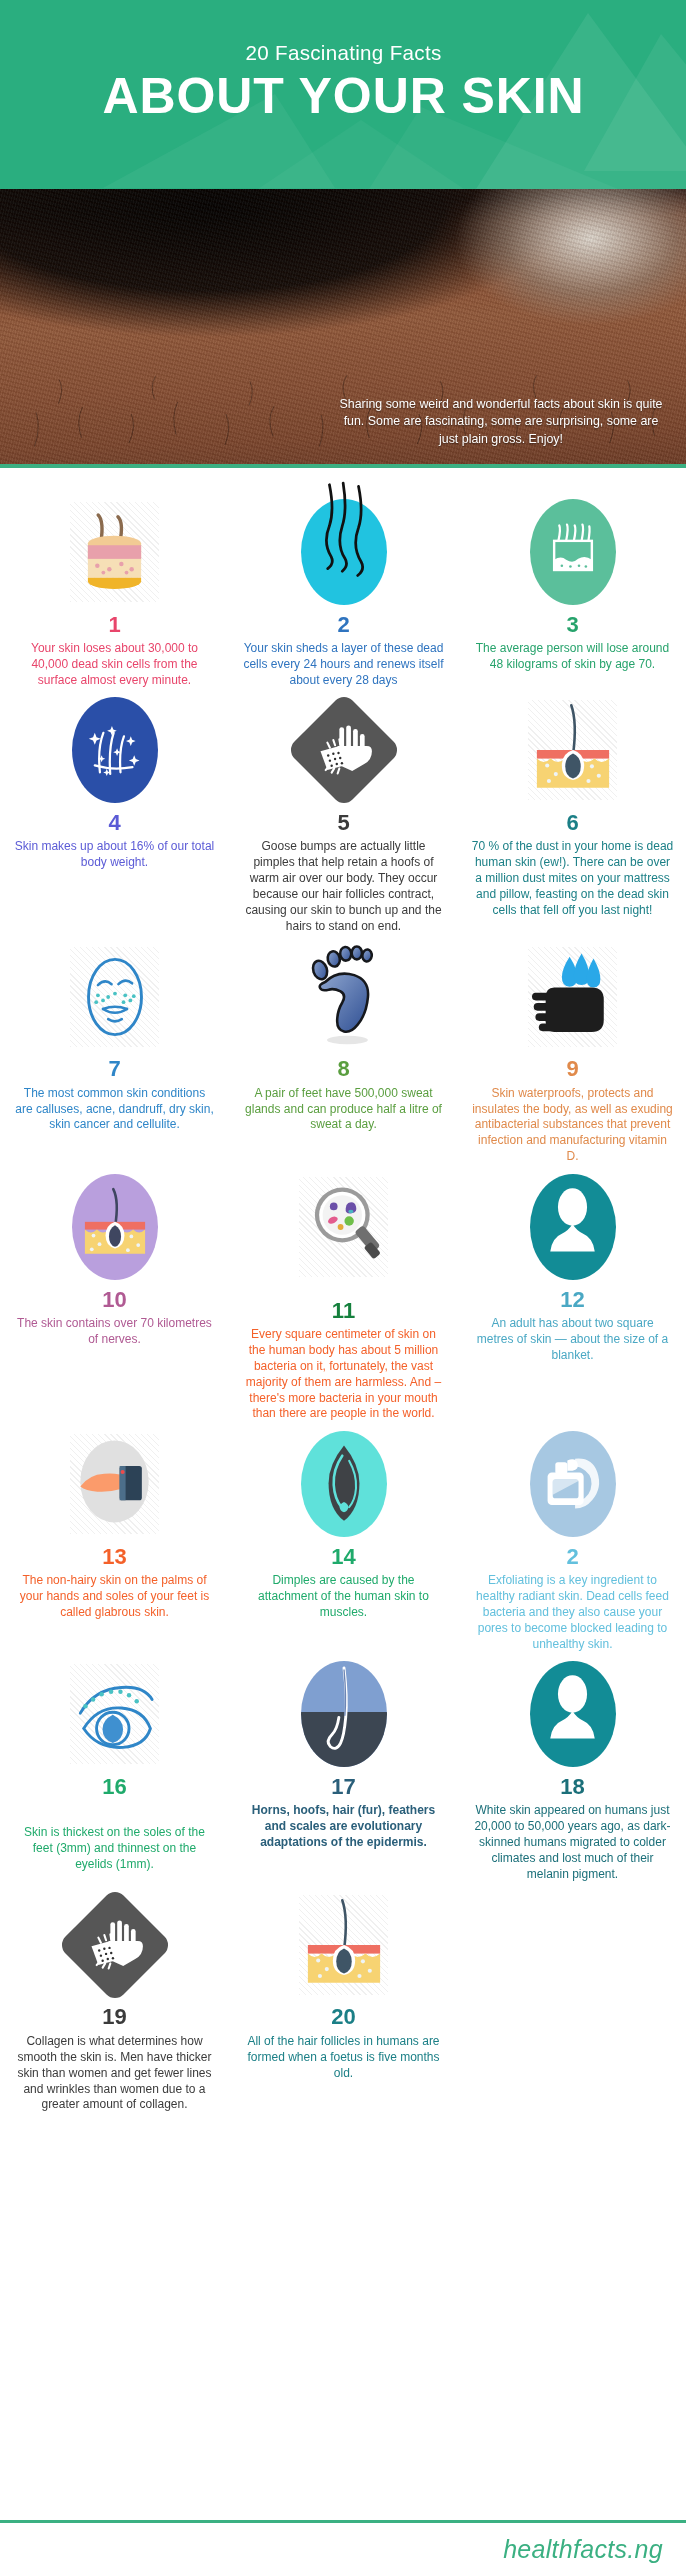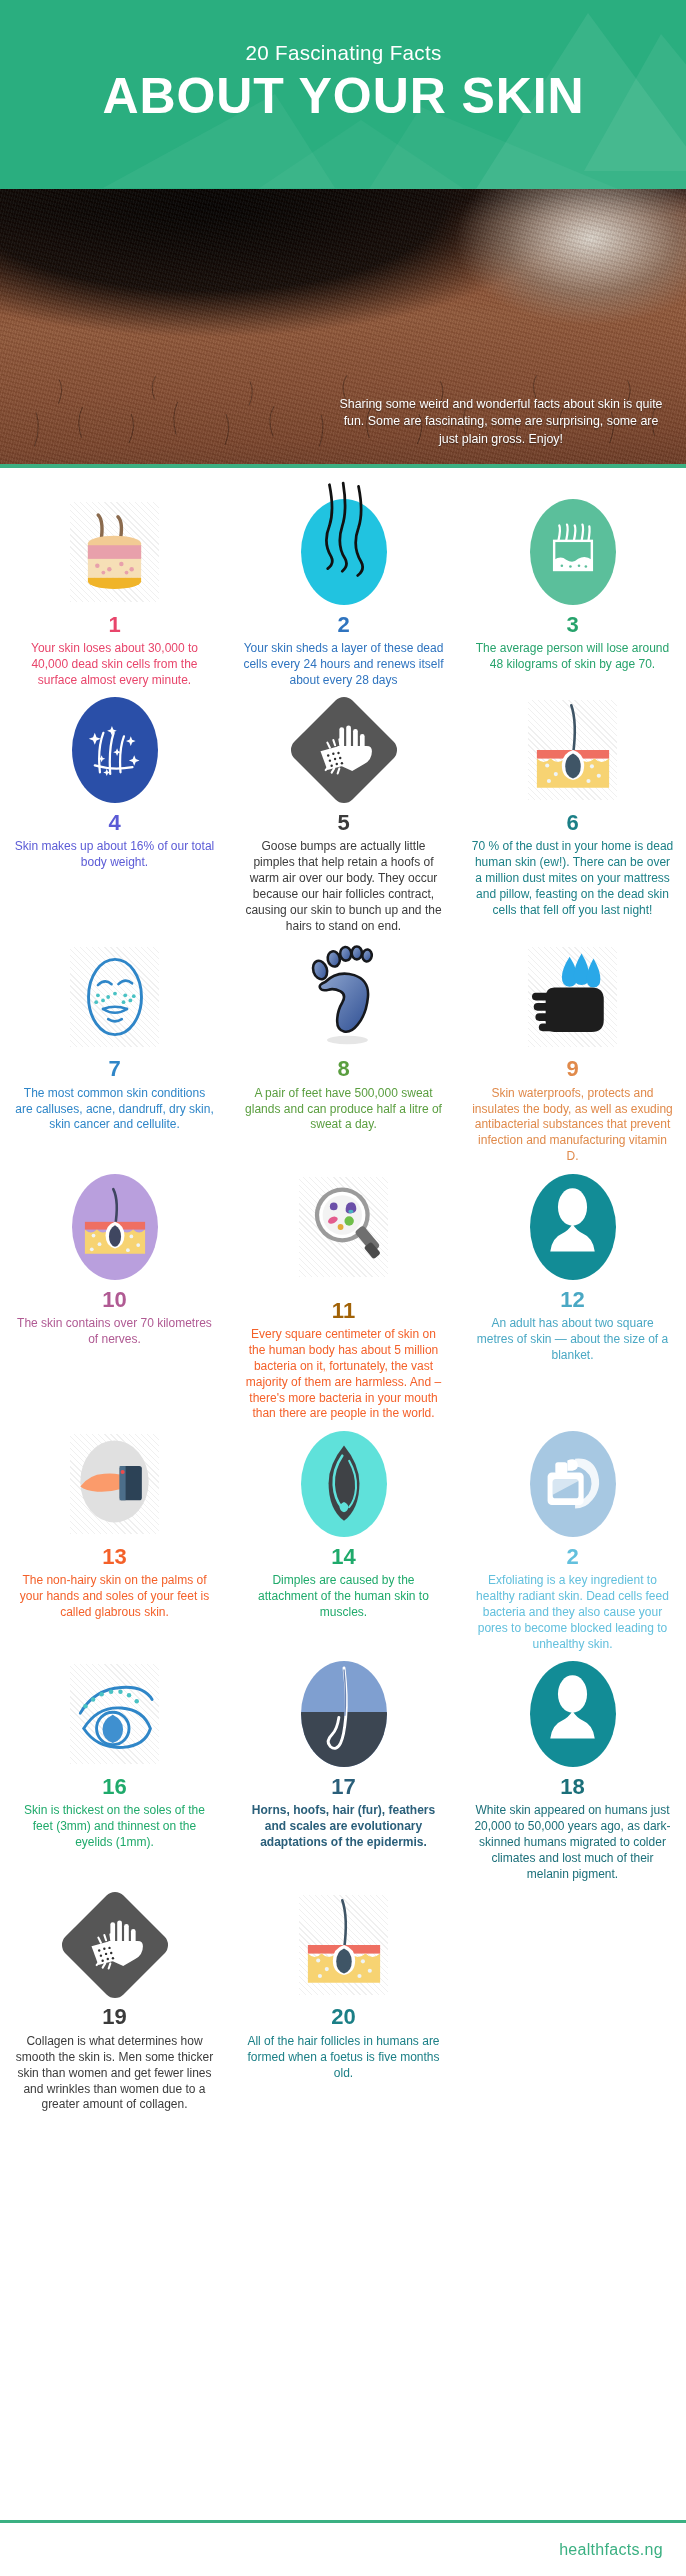--- a/index.html
+++ b/index.html
@@ -101,21 +101,21 @@
     width:82px; height:82px; border-radius:12px; transform:rotate(45deg);
     display:flex; align-items:center; justify-content:center;
     background:#565656;
   }
   .diamond > svg { transform:rotate(-45deg); }
 
   
   .footer { position:absolute; left:0; bottom:0; width:687px; }
   .footer-rule { width:687px; height:2.6px; background:#3bb082; }
   .footer-inner { height:53px; display:flex; align-items:center; justify-content:flex-end; padding-right:24px; }
-  .brand { color:#3bb082; font-size:16px; letter-spacing:0.3px; }
+  .brand { color:#3bb082; font-size:25px; letter-spacing:0.3px;font-style:italic; }
 </style>
 </head>
 <body>
 
 <div class="header" style="background: rgb(42, 174, 127);">
   <div class="poly p1"></div>
   <div class="poly p2"></div>
   <div class="poly p3"></div>
   <div class="poly p4"></div>
   <div class="poly p5"></div>
@@ -428,21 +428,21 @@
               <ellipse cx="37" cy="48" rx="6" ry="3.6" fill="#e35c8e" transform="rotate(-25 37 48)"></ellipse>
               <circle cx="56" cy="49" r="5.5" fill="#6fbf49"></circle>
               <circle cx="46" cy="56" r="3.4" fill="#e3a93a"></circle>
               <ellipse cx="58" cy="38" rx="3" ry="2" fill="#49b8c4"></ellipse>
             </g>
             <rect x="62" y="62" width="13" height="32" rx="4" fill="#6f6f6f" transform="rotate(-40 62 62)"></rect>
             <rect x="73" y="80" width="11" height="18" rx="3" fill="#4a4a4a" transform="rotate(-40 73 80)"></rect>
           </svg>
         </div>
       </div>
-      <div class="num" style="color: #a16207; margin-top: 16px;">11</div>
+      <div class="num" style="color: #15803d; margin-top: 16px;">11</div>
       <div class="txt" style="color: rgb(244, 97, 42);">Every square centimeter of skin on the human body has about 5 million bacteria on it, fortunately, the vast majority of them are harmless. And – there's more bacteria in your mouth than there are people in the world.</div>
     </div>
 
     <div class="cell">
       <div class="icon-wrap">
         <div class="blob" style="background:#128c96">
           <svg width="57" height="89" viewBox="0 0 66 104">
             <ellipse cx="33" cy="28" rx="17" ry="22" fill="#fff"></ellipse>
             <path d="M33 48 q-5 8 -12 11 q-12 5 -14 21 h52 q-2 -16 -14 -21 q-7 -3 -12 -11 z" fill="#fff"></path>
           </svg>
@@ -520,21 +520,21 @@
               <circle cx="37" cy="32" r="2.6"></circle>
                 <circle cx="48" cy="29" r="2.6"></circle>
               <circle cx="59" cy="29" r="2.6"></circle>
                 <circle cx="69" cy="33" r="2.6"></circle>
               <circle cx="78" cy="40" r="2.6"></circle>
             </g>
           </svg>
         </div>
       </div>
       <div class="num" style="color: rgb(31, 170, 107);">16</div>
-      <div class="txt" style="color: rgb(31, 170, 107);">Skin is thickest on the soles of the feet (3mm) and thinnest on the eyelids (1mm).</div>
+      <div class="txt" style="color: rgb(31, 170, 107); margin-top: 22px;">Skin is thickest on the soles of the feet (3mm) and thinnest on the eyelids (1mm).</div>
     </div>
 
     <div class="cell">
       <div class="icon-wrap">
         <div class="blob" style="background:#7f9fd0; overflow:hidden; position:relative">
           <div style="position:absolute;left:0;right:0;bottom:0;height:52%;background:#3c4652"></div>
           <svg width="86" height="106" viewBox="0 0 100 124" style="position:relative;z-index:2">
             <path d="M50 8 q4 34 2 58 q-2 22 -6 30 q-5 10 -12 4 q-6 -6 2 -14 q6 -6 8 -20" fill="none" stroke="#fff" stroke-width="3.4" stroke-linecap="round"></path>
             <path d="M50 10 q3 32 1 54" fill="none" stroke="#6d86b5" stroke-width="1.6"></path>
           </svg>
@@ -587,21 +587,21 @@
                 <path d="M23 21 l2 6"></path>
                 <path d="M30 20 l1 6"></path>
               <path d="M14 56 l4 -5"></path>
                 <path d="M21 59 l3 -5"></path>
                 <path d="M28 60 l2 -6"></path>
             </g>
           </svg>
         </div>
       </div>
       <div class="num" style="color: rgb(59, 59, 59);">19</div>
-      <div class="txt" style="color: rgb(59, 59, 59);">Collagen is what determines how smooth the skin is. Men some thicker skin than women and get fewer lines and wrinkles than women due to a greater amount of collagen.</div>
+      <div class="txt" style="color: rgb(59, 59, 59);">Collagen is what determines how smooth the skin is. Men have thicker skin than women and get fewer lines and wrinkles than women due to a greater amount of collagen.</div>
     </div>
 
     <div class="cell">
       <div class="icon-wrap">
         <div class="hatch">
           <svg width="86" height="100" viewBox="0 0 100 116">
             <path d="M50 64 q5 -38 -2 -58" stroke="#3f5566" stroke-width="3" fill="none" stroke-linecap="round"></path>
             <rect x="8" y="58" width="84" height="10" fill="#ef6f62"></rect>
             <path d="M8 68 q8 8 16 0 q8 8 17 0 q8 8 17 0 q8 8 17 0 q8 8 17 0 v34 h-84 z" fill="#f7d372"></path>
             <path d="M50 58 q-13 4 -13 18 q0 14 13 17 q13 -3 13 -17 q0 -14 -13 -18 z" fill="#fff"></path>

